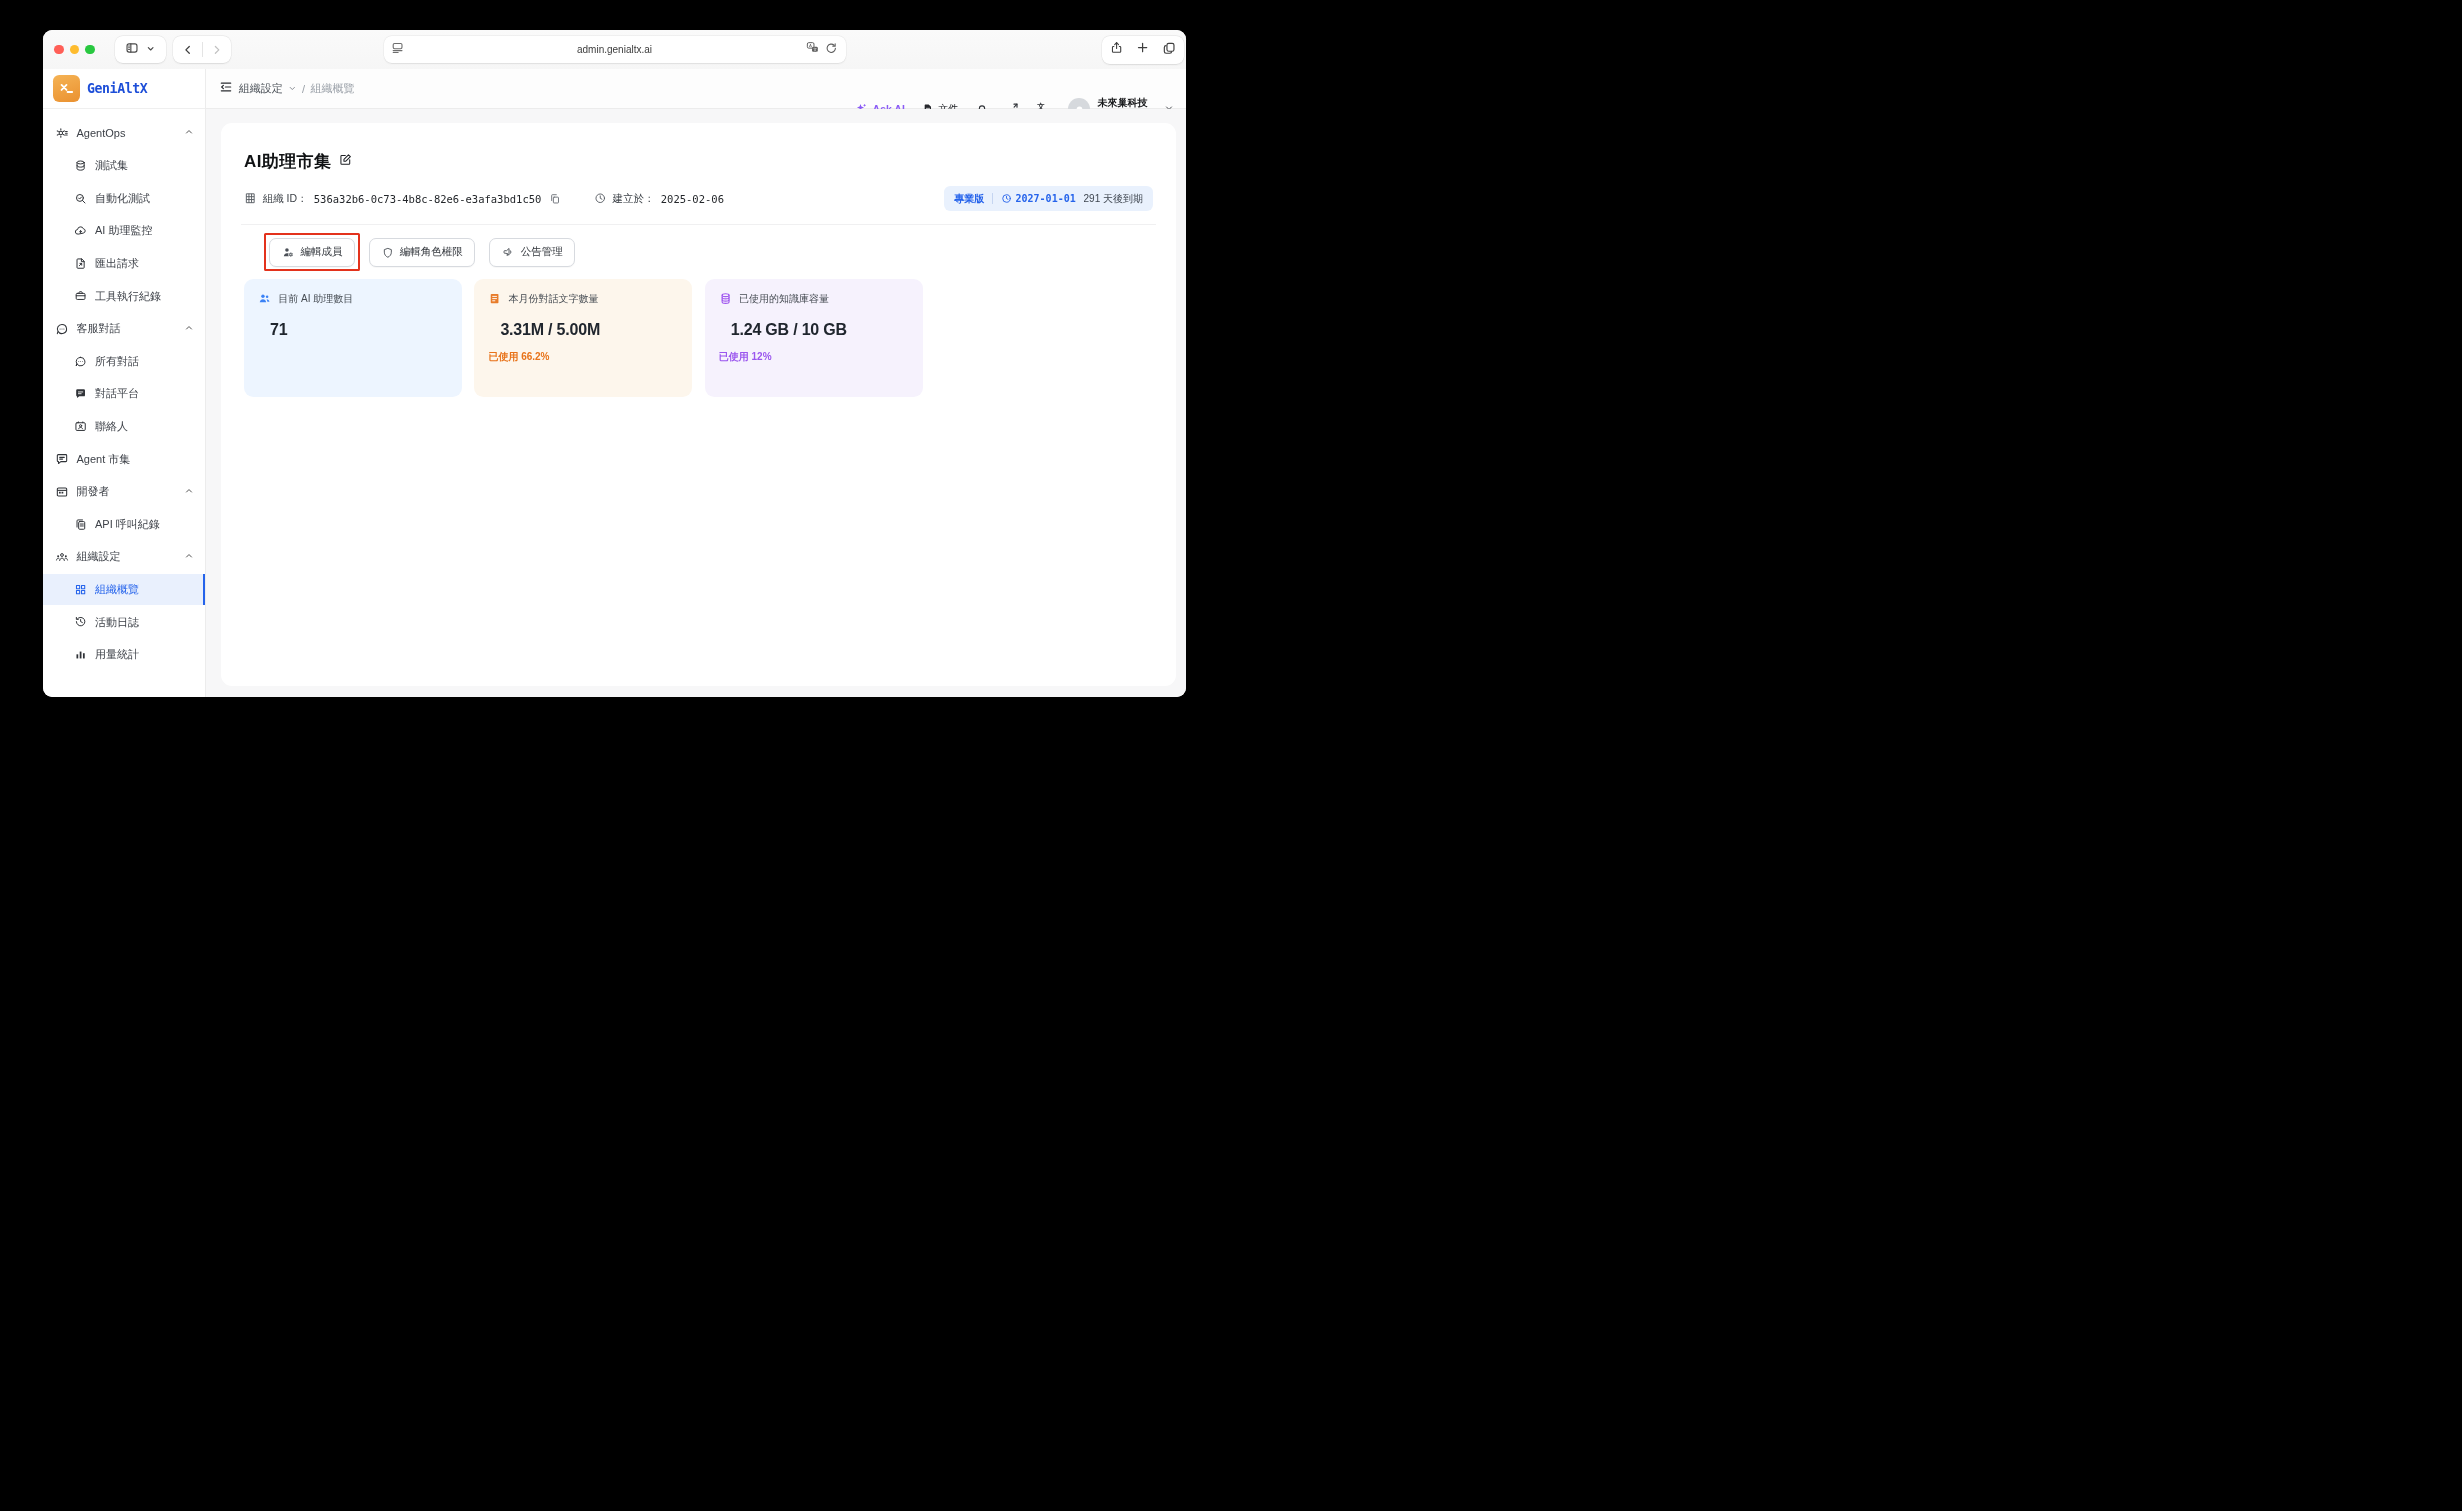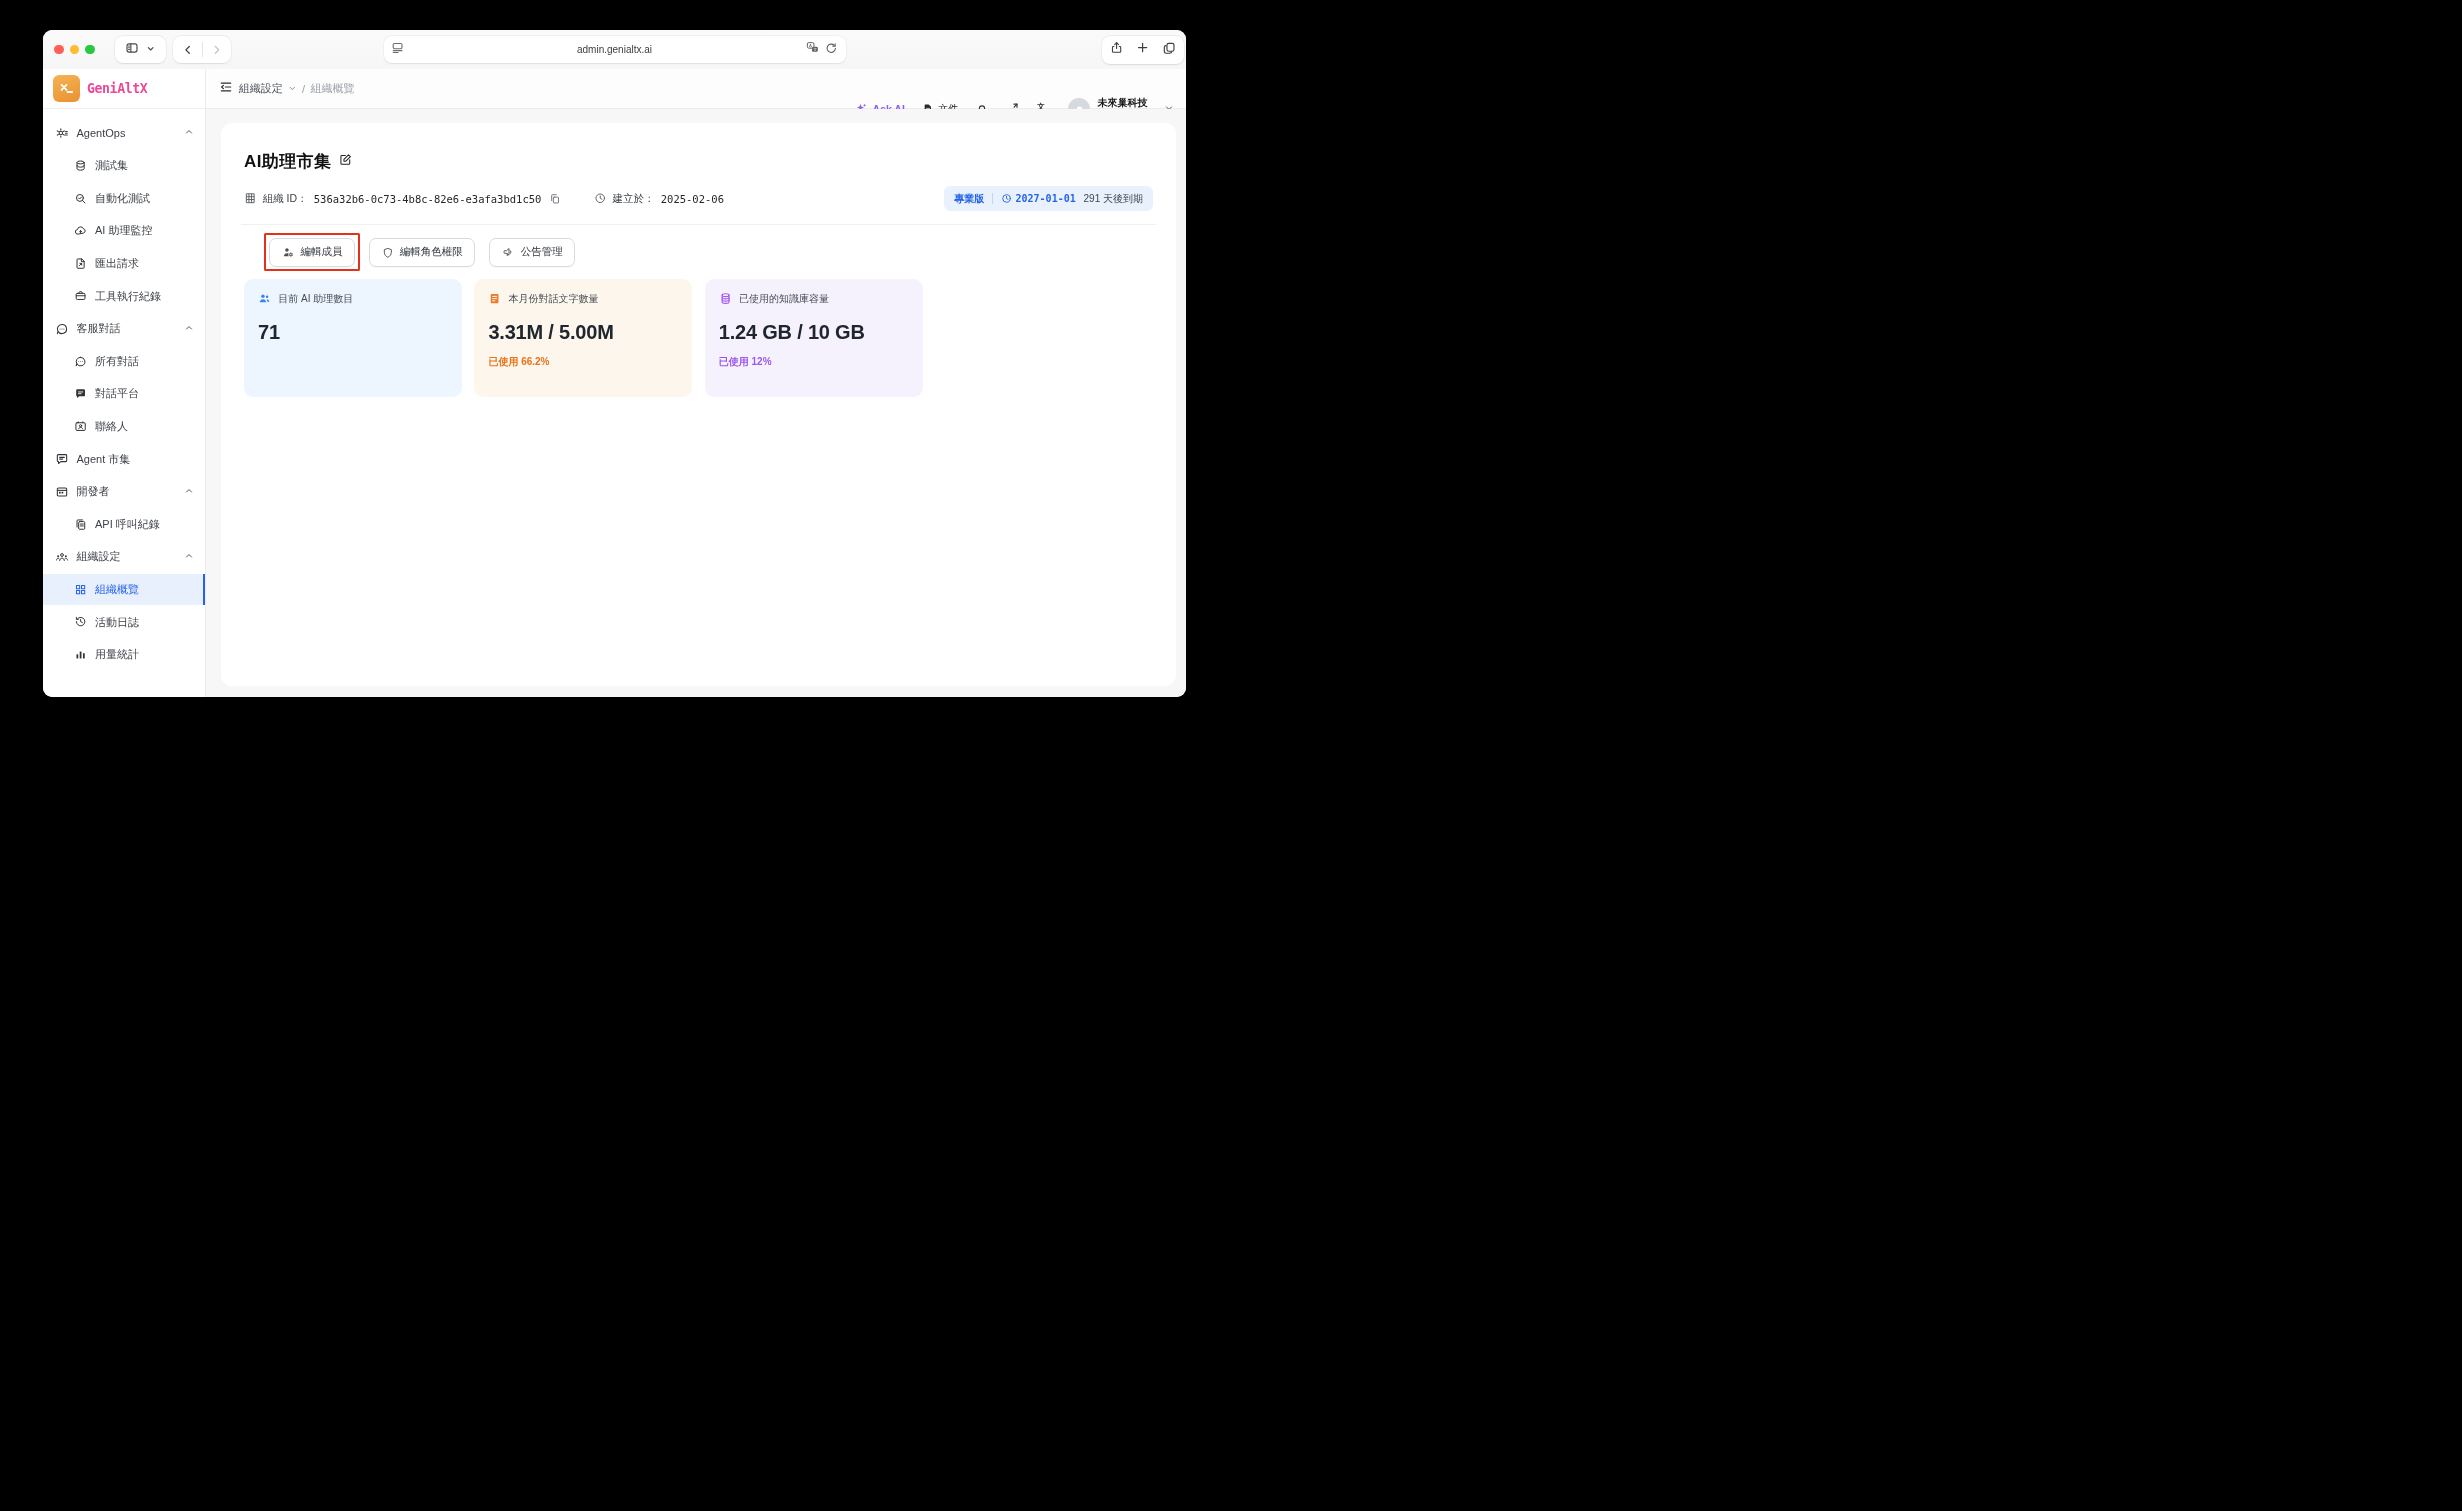--- a/index.html
+++ b/index.html
@@ -20,21 +20,21 @@
   .urlbar { position:absolute; left:50%; top:6.2px; transform:translateX(-50%); width:462px; height:26.5px; background:#fff; border-radius:7.8px; box-shadow:0 0 0 0.4px rgba(0,0,0,.06), 0 0.8px 1.6px rgba(0,0,0,.07); display:flex; align-items:center; padding:0 7.8px; }
   .url-text { position:absolute; left:0; right:0; text-align:center; font-size:10px; color:#3c3c3c; }
   .url-right { margin-left:auto; display:flex; align-items:center; gap:6.2px; color:#5f5f5f; z-index:2; }
   .pill-right { margin-left:auto; width:82px; height:28px; gap:12.5px; color:#3f3f3f; }
 
   
   .app { display:flex; height:calc(100% - 39px); }
   .sidebar { width:163px; background:#fff; border-right:0.8px solid #ececec; display:flex; flex-direction:column; flex-shrink:0; }
   .brand { height:40px; display:flex; align-items:center; padding-left:10px; gap:7px; border-bottom:0.8px solid #efefef; }
   .brand-logo { width:27px; height:27px; border-radius:6.2px; background:linear-gradient(160deg,#f5b355,#ea9130); display:flex; align-items:center; justify-content:center; color:#fff; font-family:"DejaVu Sans Mono",monospace; font-weight:bold; font-size:11.7px; letter-spacing:-0.8px; }
-  .brand-name { font-family:"DejaVu Sans Mono",monospace; font-weight:bold; font-size:13.2px; color:#ec4899; letter-spacing:-0.4px; }
+  .brand-name { font-family:"DejaVu Sans Mono",monospace; font-weight:bold; font-size:13.2px; color:#1d4ed8; letter-spacing:-0.4px; }
   .nav { padding:7px 0; overflow:hidden; }
   .nav-row { height:31px; margin:1.6px 0; display:flex; align-items:center; gap:7.8px; padding-left:11.7px; font-size:11px; color:#3d4148; cursor:default; position:relative; }
   .nav-row .chev { margin-left:auto; margin-right:11px; color:#555; }
   .nav-row.sub { padding-left:31px; }
   .nav-row .ic { color:#2f3237; flex-shrink:0; }
   .nav-row.active { background:#e9f0fd; color:#2563eb; }
   .nav-row.active .ic { color:#2563eb; }
   .nav-row.active::after { content:""; position:absolute; right:0; top:0; bottom:0; width:2.3px; background:#2563eb; }
 
   .right-col { flex:1; display:flex; flex-direction:column; min-width:0; }
@@ -73,21 +73,21 @@
   .rule { border:none; border-top:1.6px solid #f0f0f1; margin:12.5px -3.1px 0 -3.1px; }
 
   .actions { display:flex; gap:14px; margin-top:13.2px;padding-left:25px; }
   .btn { position:relative; display:inline-flex; align-items:center; gap:6.2px; height:29px; padding:0 11.7px; background:#fff; border:0.8px solid #d7dadf; border-radius:7px; font-size:10.5px; color:#33373d; cursor:pointer; box-shadow:0 0.8px 0.8px rgba(0,0,0,.03); }
   .btn .ic { color:#4b5057; }
   .annotation { position:absolute; left:-6.2px; right:-6.2px; top:-5.4px; bottom:-5.4px; border:2.7px solid #e3321c; border-radius:1.6px; pointer-events:none; }
 
   .stats { display:grid; grid-template-columns:repeat(4,1fr); gap:12.5px; margin-top:11.7px; }
   .stat-card { border-radius:9.3px; min-height:118px; padding:13.2px 14px; }
   .stat-head { display:flex; align-items:center; gap:7px; font-size:10px; color:#454b52; font-weight:500; }
-  .stat-value { margin-top:15px; font-size:20px; font-weight:bold; color:#20262e; letter-spacing:-0.2px; }
+  .stat-value { margin-top:15px; font-size:16px; font-weight:bold; color:#20262e; letter-spacing:-0.2px;margin-left:12px; }
   .stat-usage { margin-top:11.7px; font-size:10px; font-weight:bold; }
   .card-blue   { background:#edf5ff; } .card-blue .stat-ic { color:#3b82f6; }
   .card-orange { background:#fdf6ec; } .card-orange .stat-ic { color:#e87c2a; } .card-orange .stat-usage { color:#e8731a; }
   .card-green  { background:#eefaf2; } .card-green .stat-ic { color:#47b45f; }
   .card-purple { background:#f6f2fd; } .card-purple .stat-ic { color:#a158ef; } .card-purple .stat-usage { color:#9b57ee; }
 
   .ic { display:block; }
 </style>
 </head>
 <body>

